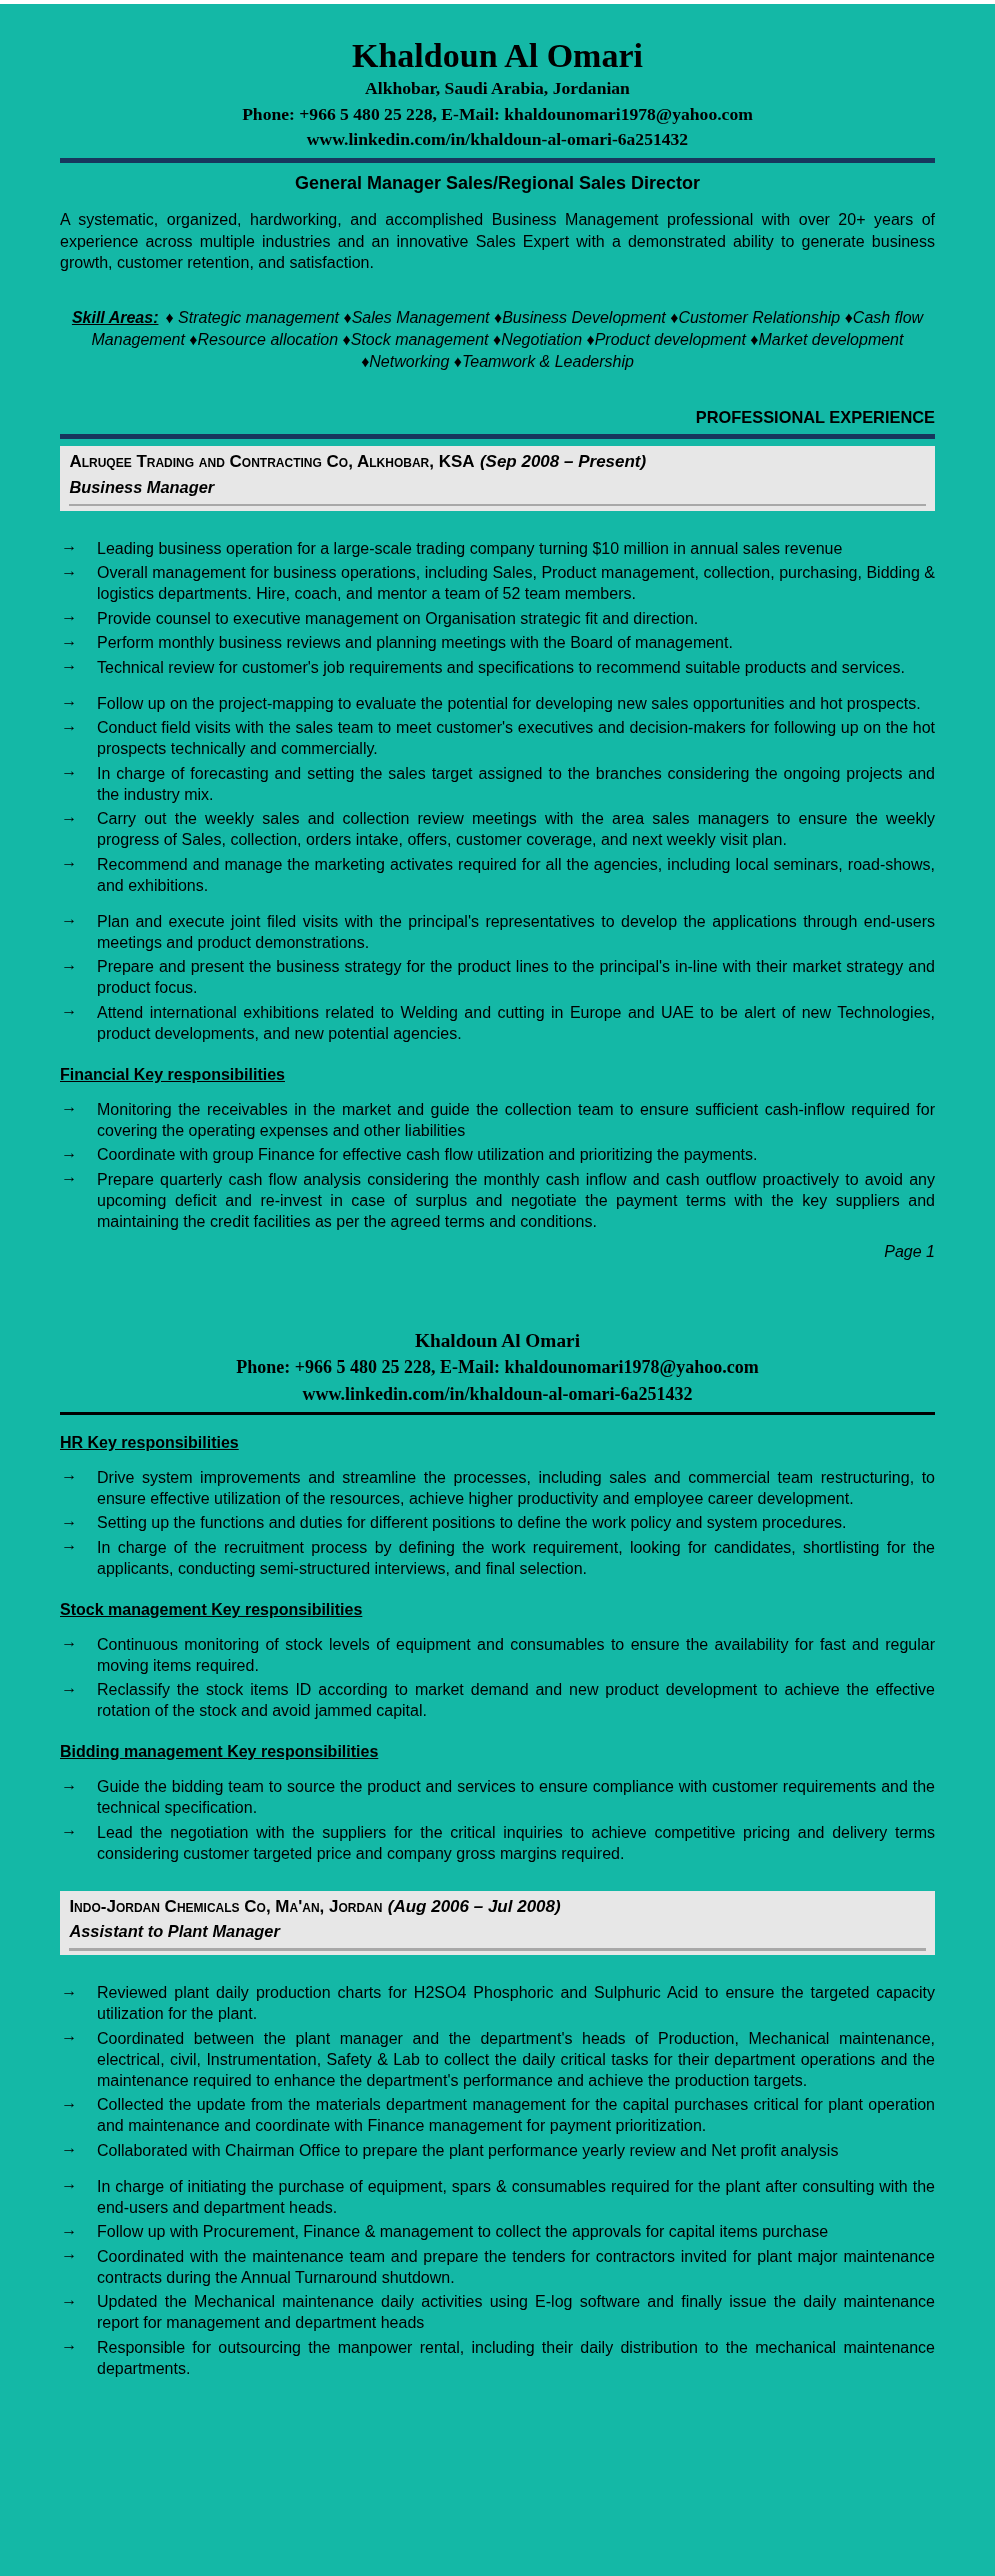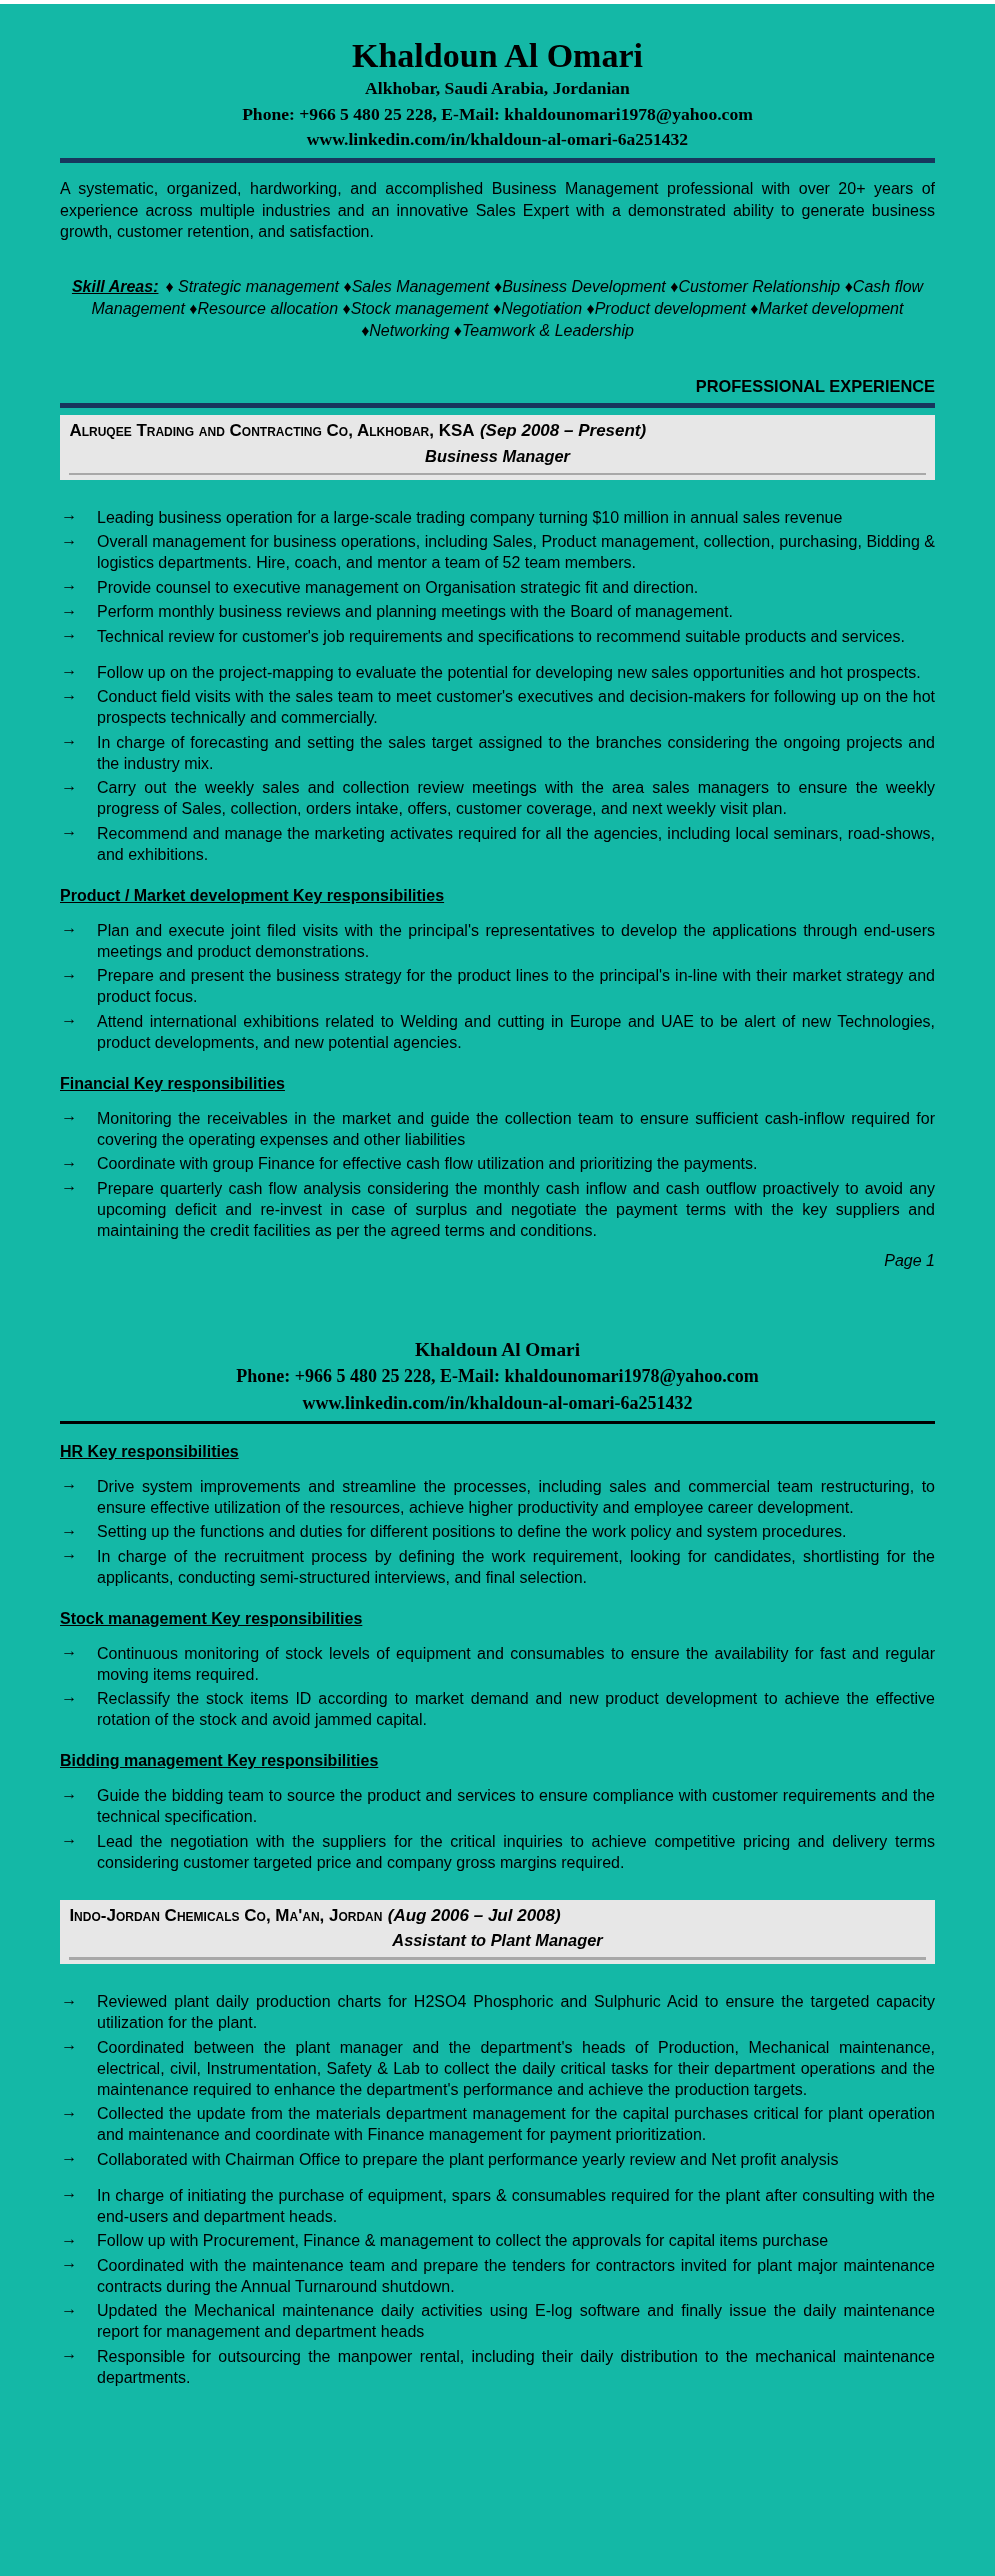--- a/index.html
+++ b/index.html
@@ -30,21 +30,21 @@
   .skills-label{font-weight:bold;text-decoration:underline;margin-right:7px;}
 
   .center-heading{font-size:16.4px;font-weight:bold;text-align:right;margin:35px 0 0;}
 
   
   .job-box{background:#E7E7E7;margin-top:7.6px;padding:5.9px 9.4px 4.7px;}
   .job-line1{font-size:17px;line-height:20.5px;font-weight:bold;}
   .job-company{font-variant:small-caps;}
   .job-date{font-style:italic;margin-left:5.3px;}
   .sc-date .job-date{font-variant:small-caps;}
-  .job-title{font-size:16.4px;line-height:20px;font-weight:bold;font-style:italic;margin-top:4.1px;text-align:center;}
+  .job-title{font-size:16.4px;line-height:20px;font-weight:bold;font-style:italic;margin-top:4.1px;}
   .job-divider{height:2.3px;background:#A8A8A8;margin-top:7px;}
   .job-box.tall{padding-bottom:34px;}
 
   
   .bullets{margin-top:27px;}
   .bullets.tight{margin-top:15px;}
   .bullet{position:relative;padding-left:37px;margin-bottom:3.5px;}
   .arr{position:absolute;left:1.2px;top:-0.6px;font-size:16px;}
   .btext{font-size:16px;line-height:21px;text-align:justify;}
 
@@ -69,20 +69,21 @@
 <div class="doc">
   <div class="inner">
 
     <h1 class="name-lg">Khaldoun Al Omari</h1>
     <p class="hdr-line">Alkhobar, Saudi Arabia, Jordanian</p>
     <p class="hdr-line">Phone: +966 5 480 25 228, E-Mail: khaldounomari1978@yahoo.com</p>
     <p class="hdr-line">www.linkedin.com/in/khaldoun-al-omari-6a251432</p>
 
     <div class="rule-navy"></div>
 
+    <h2 class="headline">General Manager Sales/Regional Sales Director</h2>
 
     <p class="summary">A systematic, organized, hardworking, and accomplished Business Management professional with over 20+ years of experience across multiple industries and an innovative Sales Expert with a demonstrated ability to generate business growth, customer retention, and satisfaction.</p>
 
     <p class="skills">
       <span class="skills-label">Skill Areas:</span><span class="skills-text">♦ Strategic management ♦Sales Management ♦Business Development ♦Customer Relationship ♦Cash flow Management ♦Resource allocation ♦Stock management ♦Negotiation ♦Product development ♦Market development ♦Networking ♦Teamwork &amp; Leadership</span>
     </p>
 
     <h3 class="center-heading">PROFESSIONAL EXPERIENCE</h3>
     <div class="rule-navy-thin"></div>
 
@@ -143,21 +144,20 @@
           <span class="arr">→</span>
           <div class="btext">Carry out the weekly sales and collection review meetings with the area sales managers to ensure the weekly progress of Sales, collection, orders intake, offers, customer coverage, and next weekly visit plan.</div>
         </div>
 
         <div class="bullet">
           <span class="arr">→</span>
           <div class="btext">Recommend and manage the marketing activates required for all the agencies, including local seminars, road-shows, and exhibitions.</div>
         </div>
       </div>
 
-    <h4 class="group-heading">Product / Market development Key responsibilities</h4>
     <div class="bullets tight">
 
         <div class="bullet">
           <span class="arr">→</span>
           <div class="btext">Plan and execute joint filed visits with the principal's representatives to develop the applications through end-users meetings and product demonstrations.</div>
         </div>
 
         <div class="bullet">
           <span class="arr">→</span>
           <div class="btext">Prepare and present the business strategy for the product lines to the principal's in-line with their market strategy and product focus.</div>

